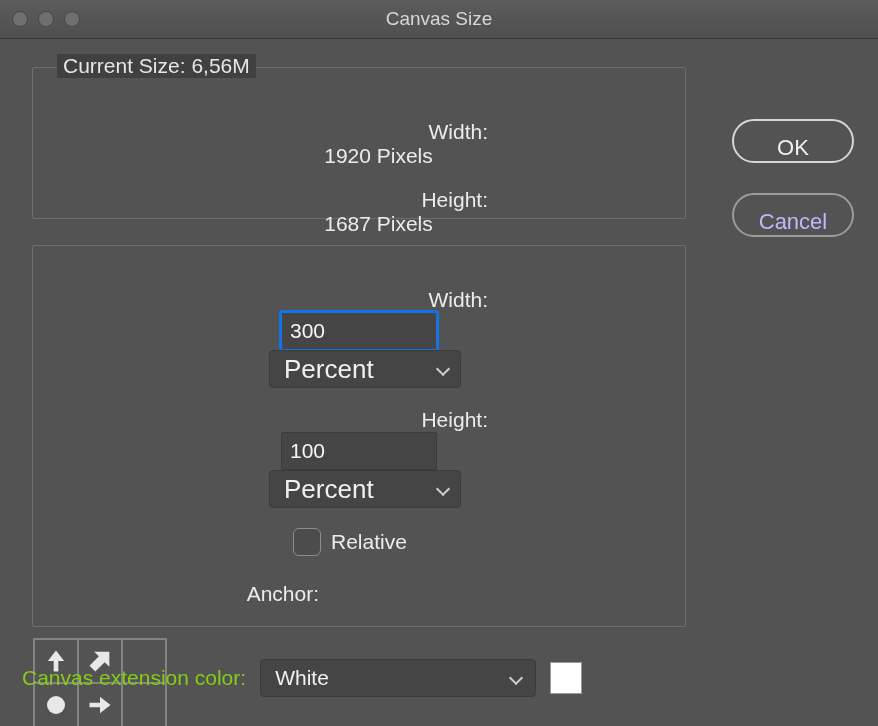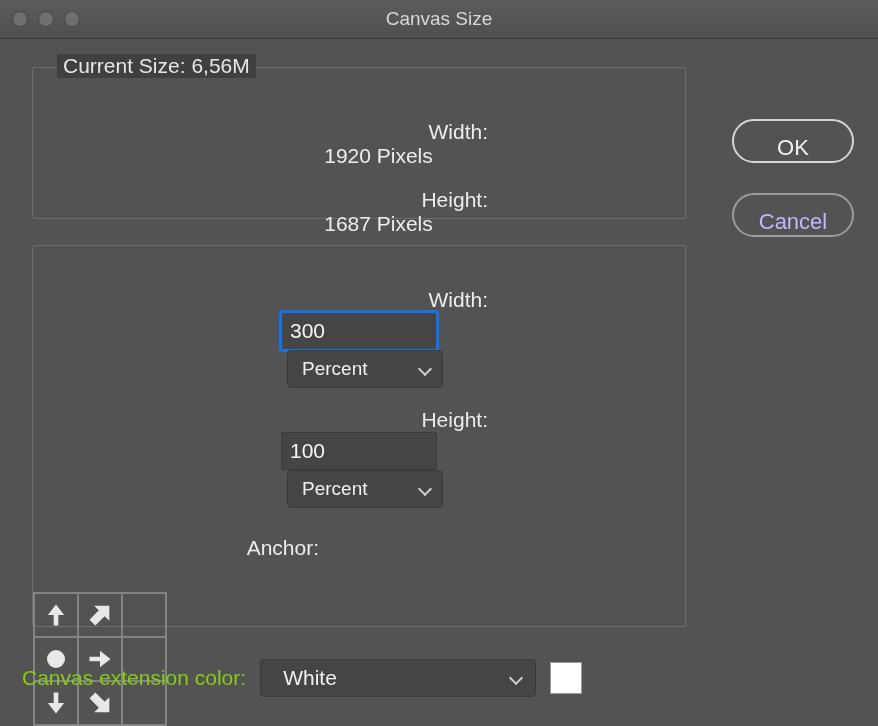--- a/index.html
+++ b/index.html
@@ -150,31 +150,31 @@
     border-radius: 2px;
   }
   .text-input.focused {
     outline: 2px solid #1473e6;
     outline-offset: 0;
     border-color: #1473e6;
   }
 
   .dropdown {
     margin-left: 12px;
-    width: 156px;
+    width: 192px;
     height: 38px;
     background: #454545;
     border: 1px solid #3b3b3b;
     border-radius: 4px;
     box-sizing: border-box;
     display: flex;
     align-items: center;
     justify-content: space-between;
     padding: 0 10px 0 14px;
-    font-size: 19px;
+    font-size: 26px;
     color: #f0f0f0;
     cursor: pointer;
   }
   .chev {
     width: 14px;
     height: 14px;
     position: relative;
   }
   .chev::before {
     content: "";
@@ -262,21 +262,21 @@
   .ext-dd {
     width: 276px;
     height: 38px;
     background: #454545;
     border: 1px solid #3b3b3b;
     border-radius: 4px;
     box-sizing: border-box;
     display: flex;
     align-items: center;
     justify-content: space-between;
-    padding: 0 12px 0 22px;
+    padding: 0 12px 0 14px;
     font-size: 21px;
     color: #f0f0f0;
     cursor: pointer;
     margin-right: 14px;
   }
   .swatch {
     width: 30px;
     height: 30px;
     background: #ffffff;
     border: 1px solid #9b9b9b;
@@ -339,20 +339,25 @@
         <div class="label scrubby">Height:</div>
         <div class="text-input">
           <span>100</span>
         </div>
         <div class="dropdown">
           <span>Percent</span>
           <span class="chev"></span>
         </div>
       </div>
 
+      <div class="checkbox-row">
+        <div class="spacer"></div>
+        <div class="chk"></div>
+        <div class="chk-label">Relative</div>
+      </div>
 
       <div class="row anchor-row">
         <div class="label" style="width:296px;">Anchor:</div>
         <div class="anchor-grid">
 
           <div class="anchor-cell">
             <svg class="arrow" viewBox="0 0 24 24">
               <polygon points="12,3 19,12 14,12 14,21 10,21 10,12 5,12"></polygon>
             </svg>
           </div>

